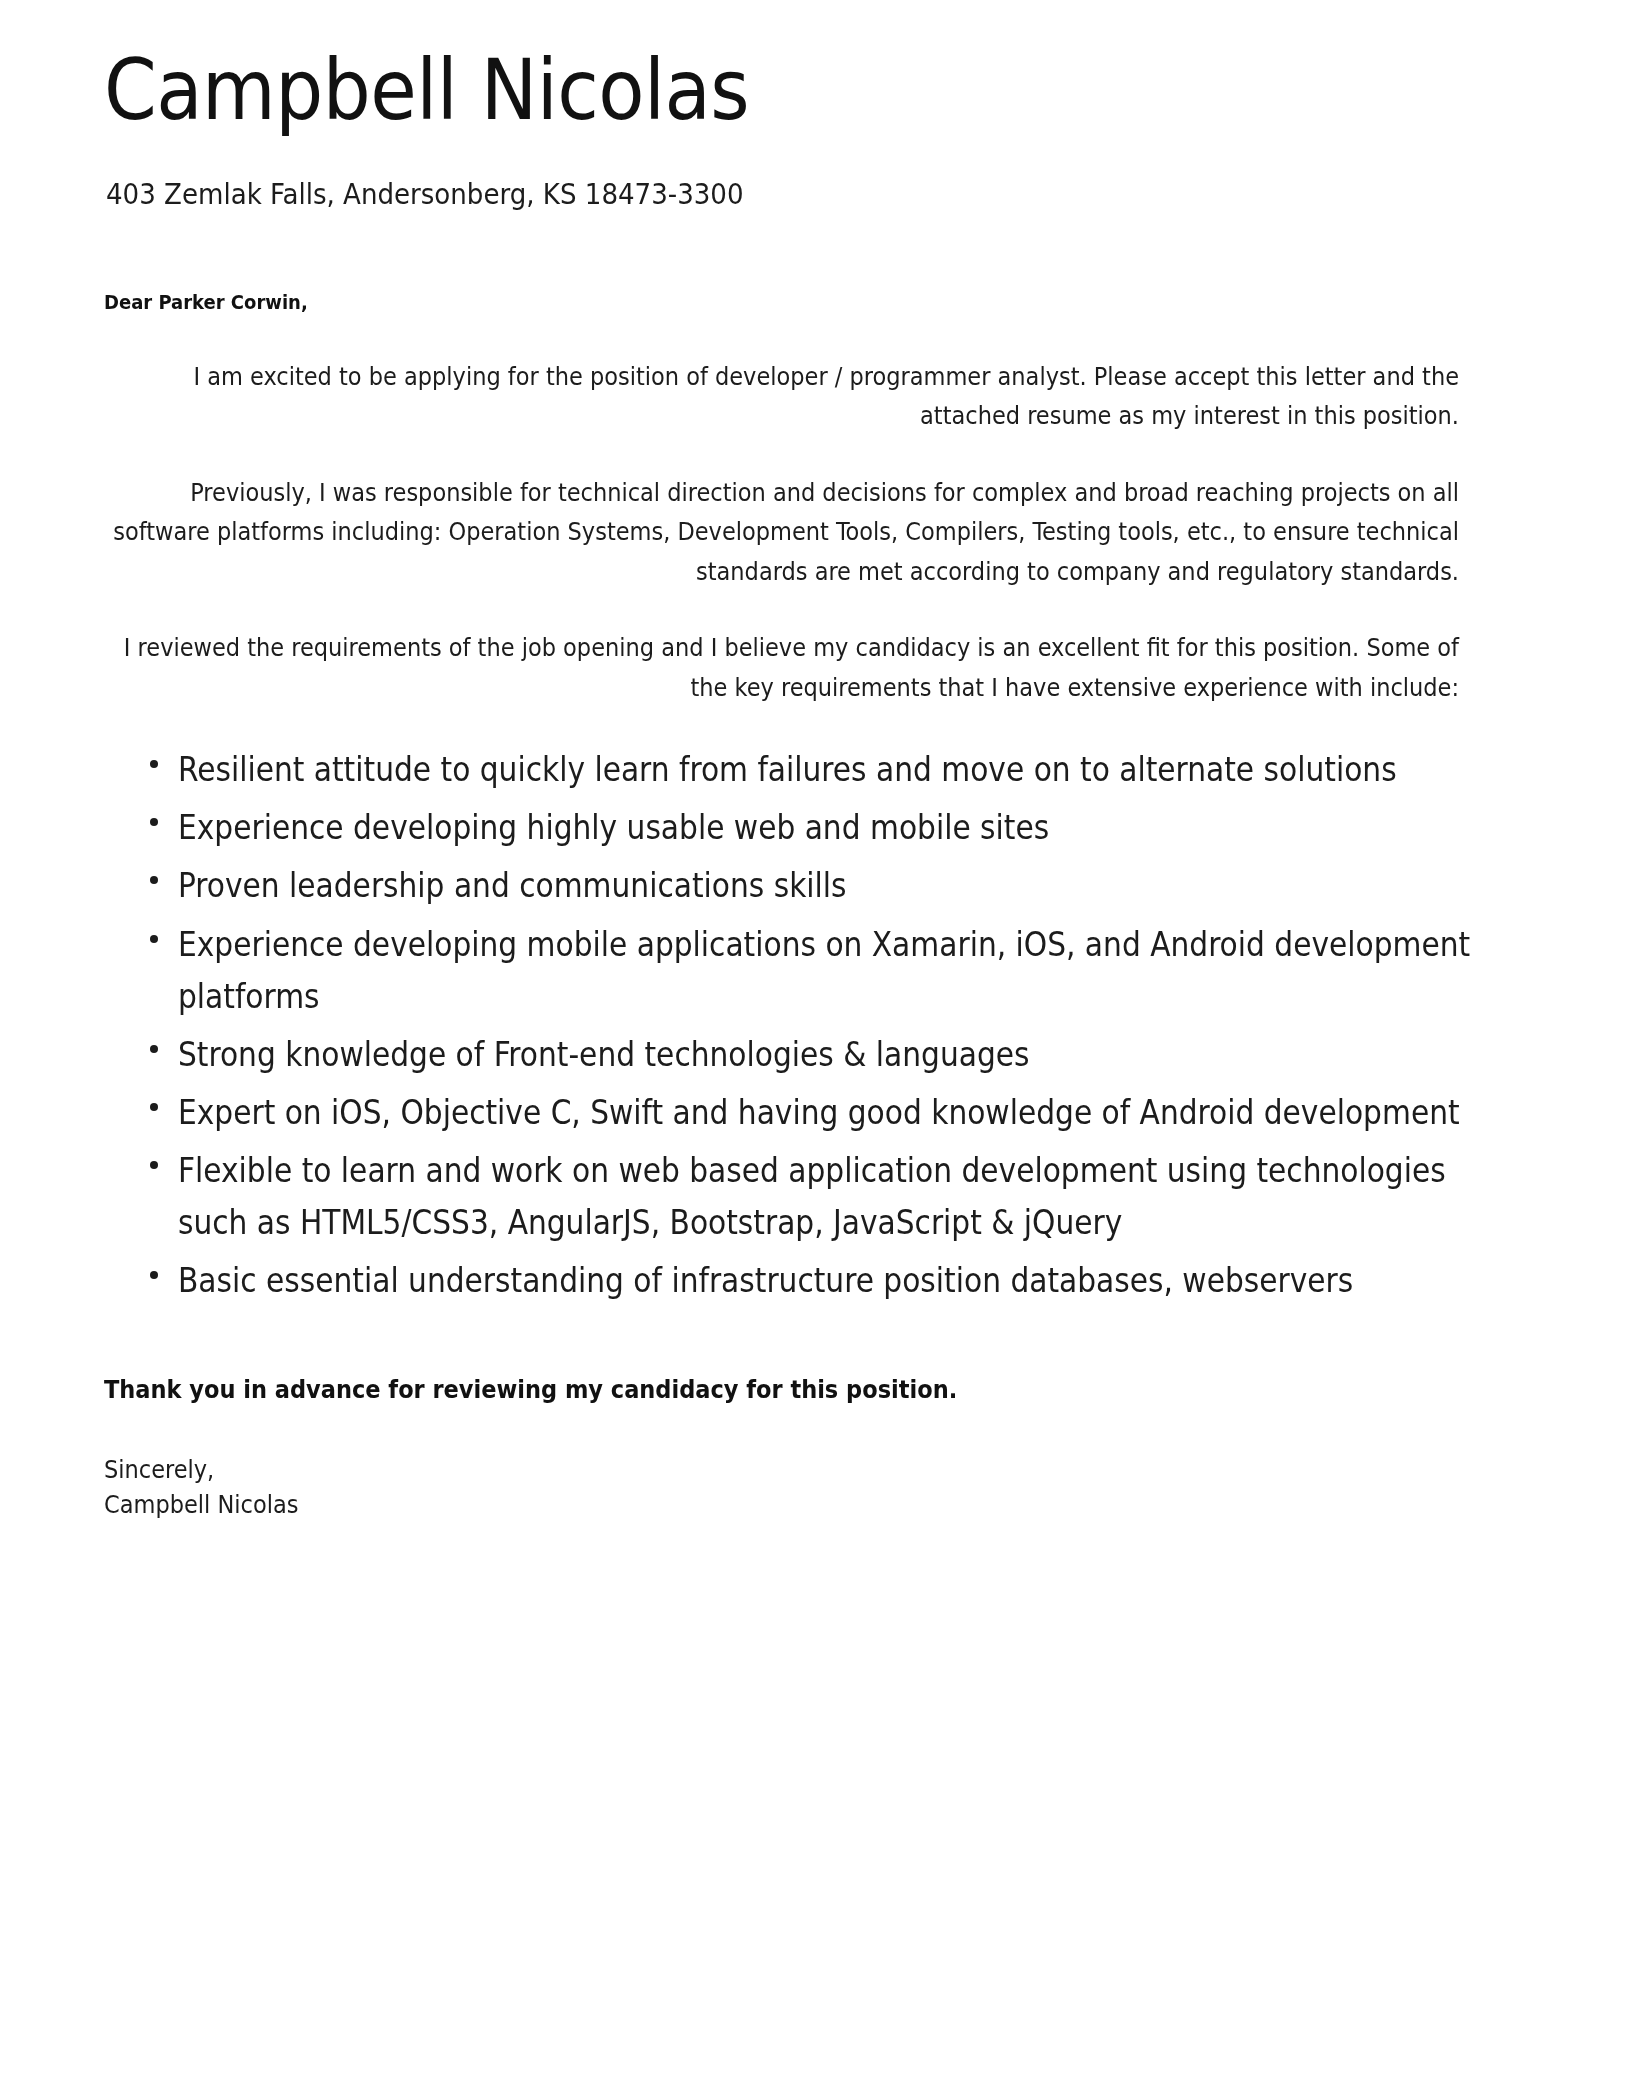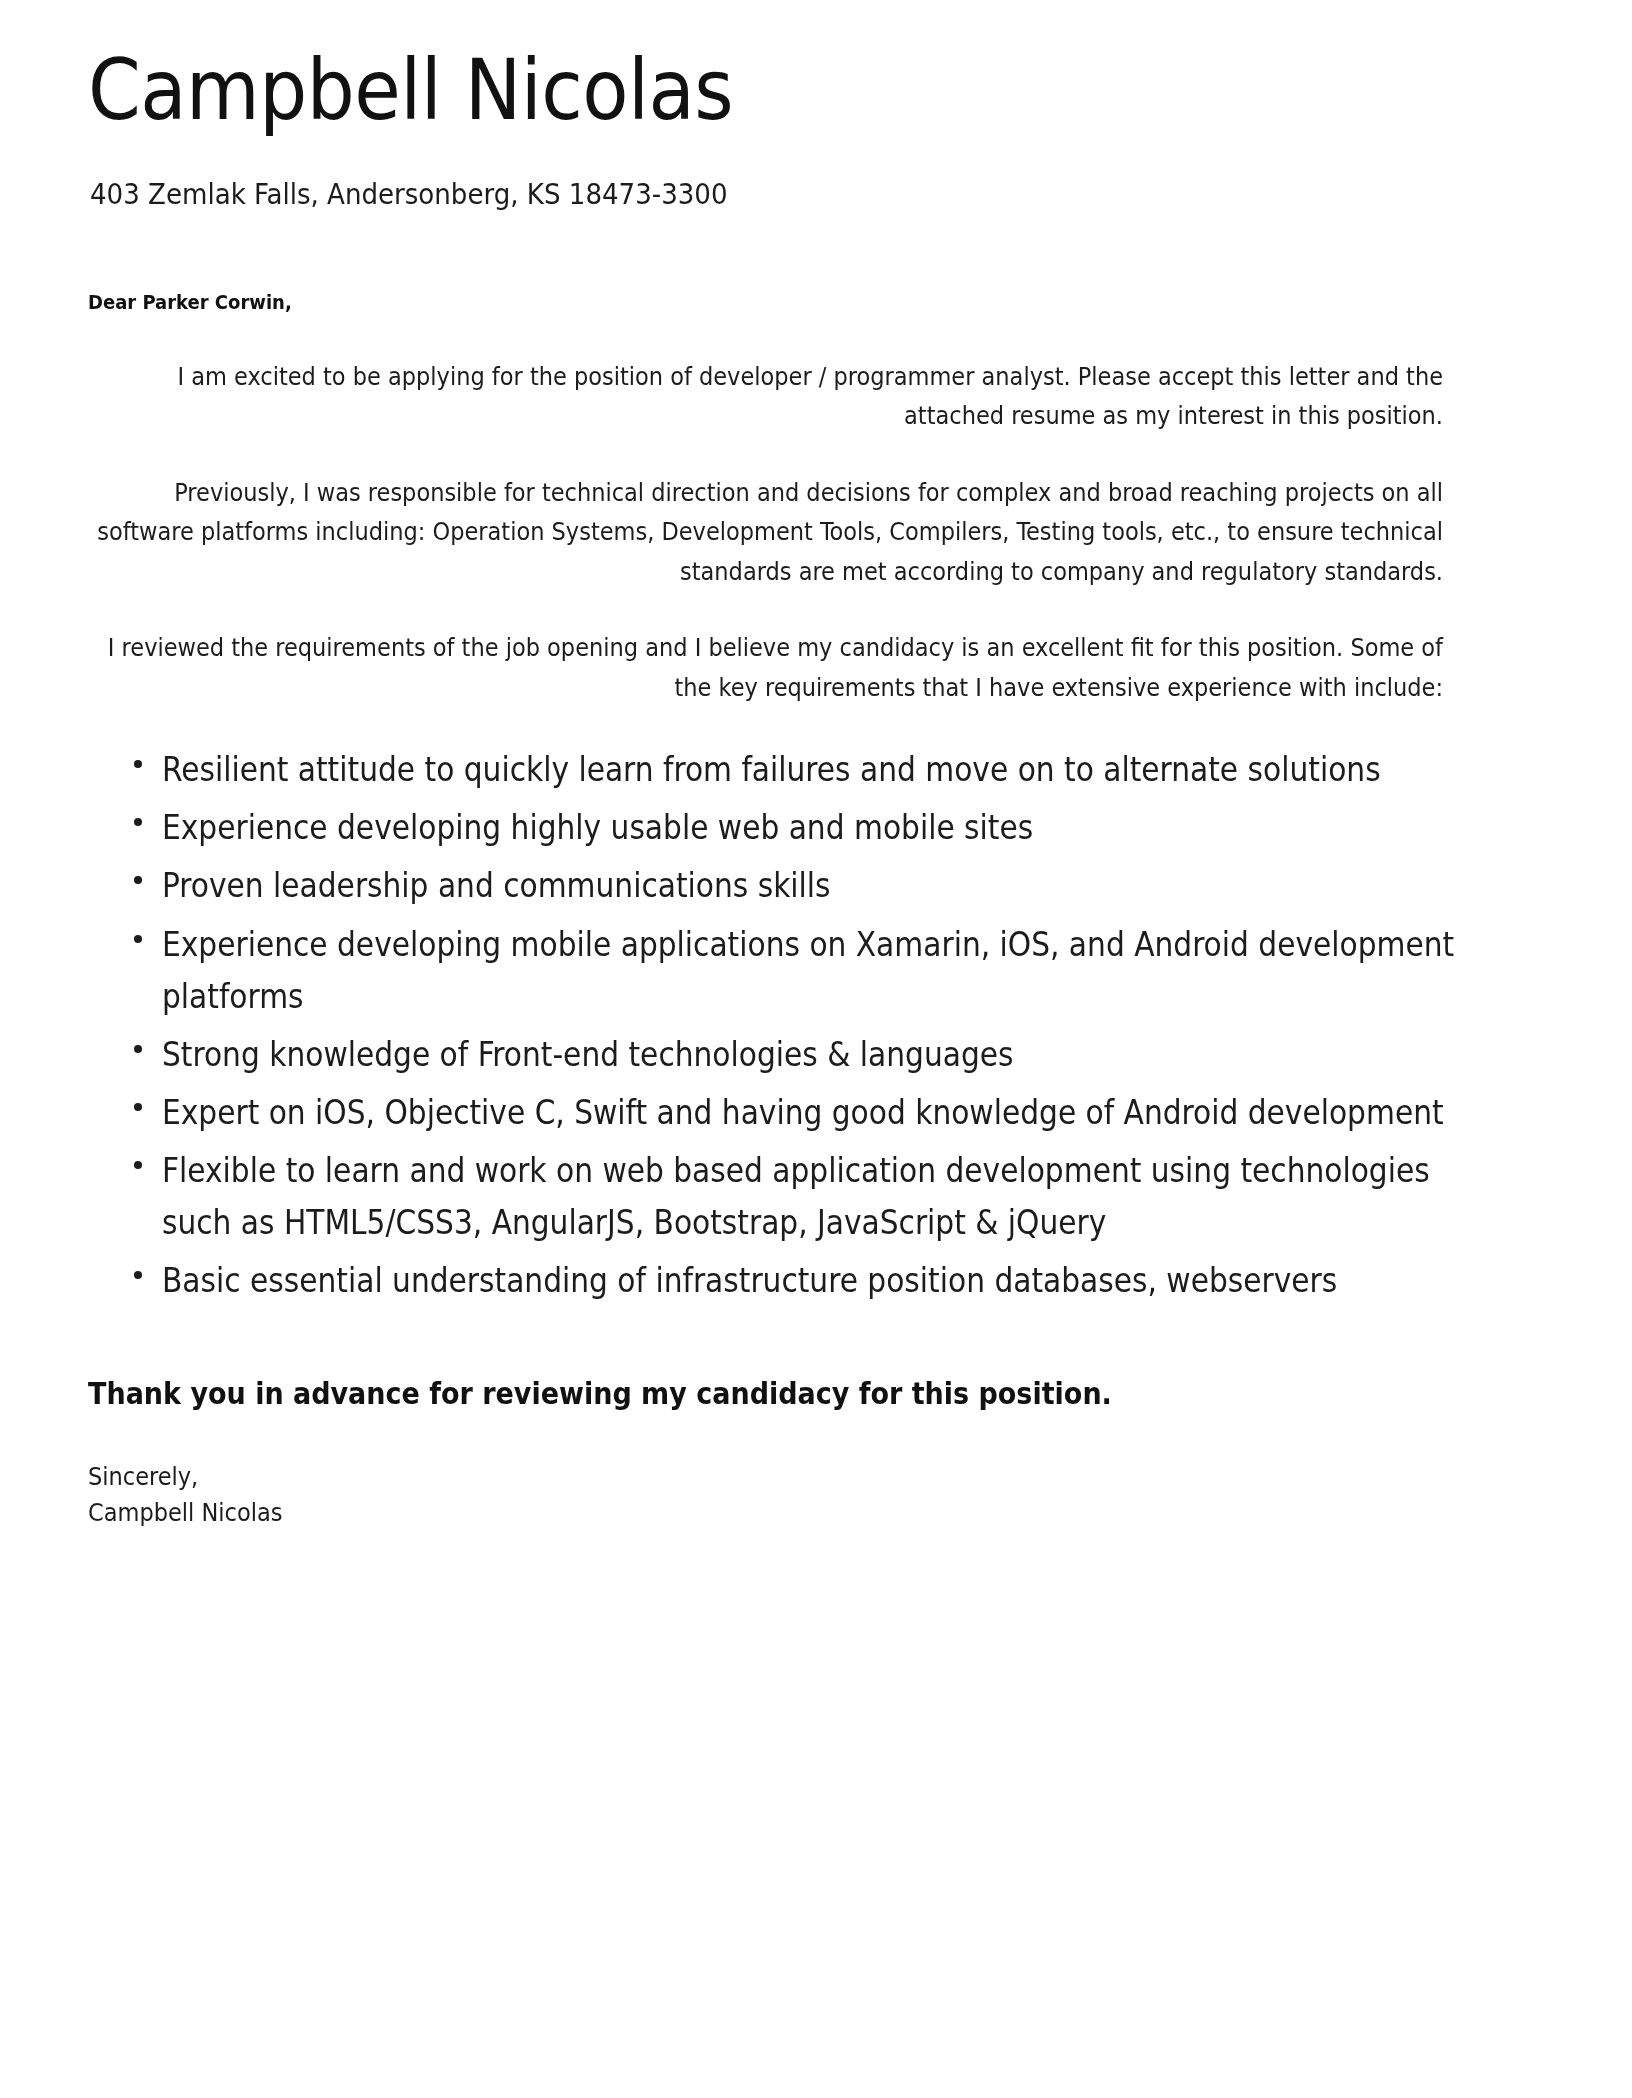--- a/index.html
+++ b/index.html
@@ -16,21 +16,21 @@
     background: #ffffff;
     box-sizing: border-box;
     overflow: hidden;
     font-family: "DejaVu Sans Condensed", "Liberation Sans Narrow", "Liberation Sans", sans-serif;
     color: #1a1a1a;
     -webkit-font-smoothing: antialiased;
   }
 
   .letter {
     position: absolute;
-    left: 88px;
+    left: 104px;
     top: 0;
     width: 1370px;
   }
 
   
   .header-name {
     font-size: 84px;
     font-weight: 400;
     line-height: 1.06;
     letter-spacing: -0.5px;
@@ -95,21 +95,21 @@
     position: absolute;
     left: 6px;
     top: 16px;
     width: 8px;
     height: 8px;
     border-radius: 50%;
     background: #1c1c1c;
   }
 
   .closing-thanks {
-    font-size: 30px;
+    font-size: 25px;
     font-weight: 700;
     line-height: 1.5;
     color: #111111;
     margin: 0;
     padding-top: 58px;
   }
 
   .signoff {
     padding-top: 43px;
   }

